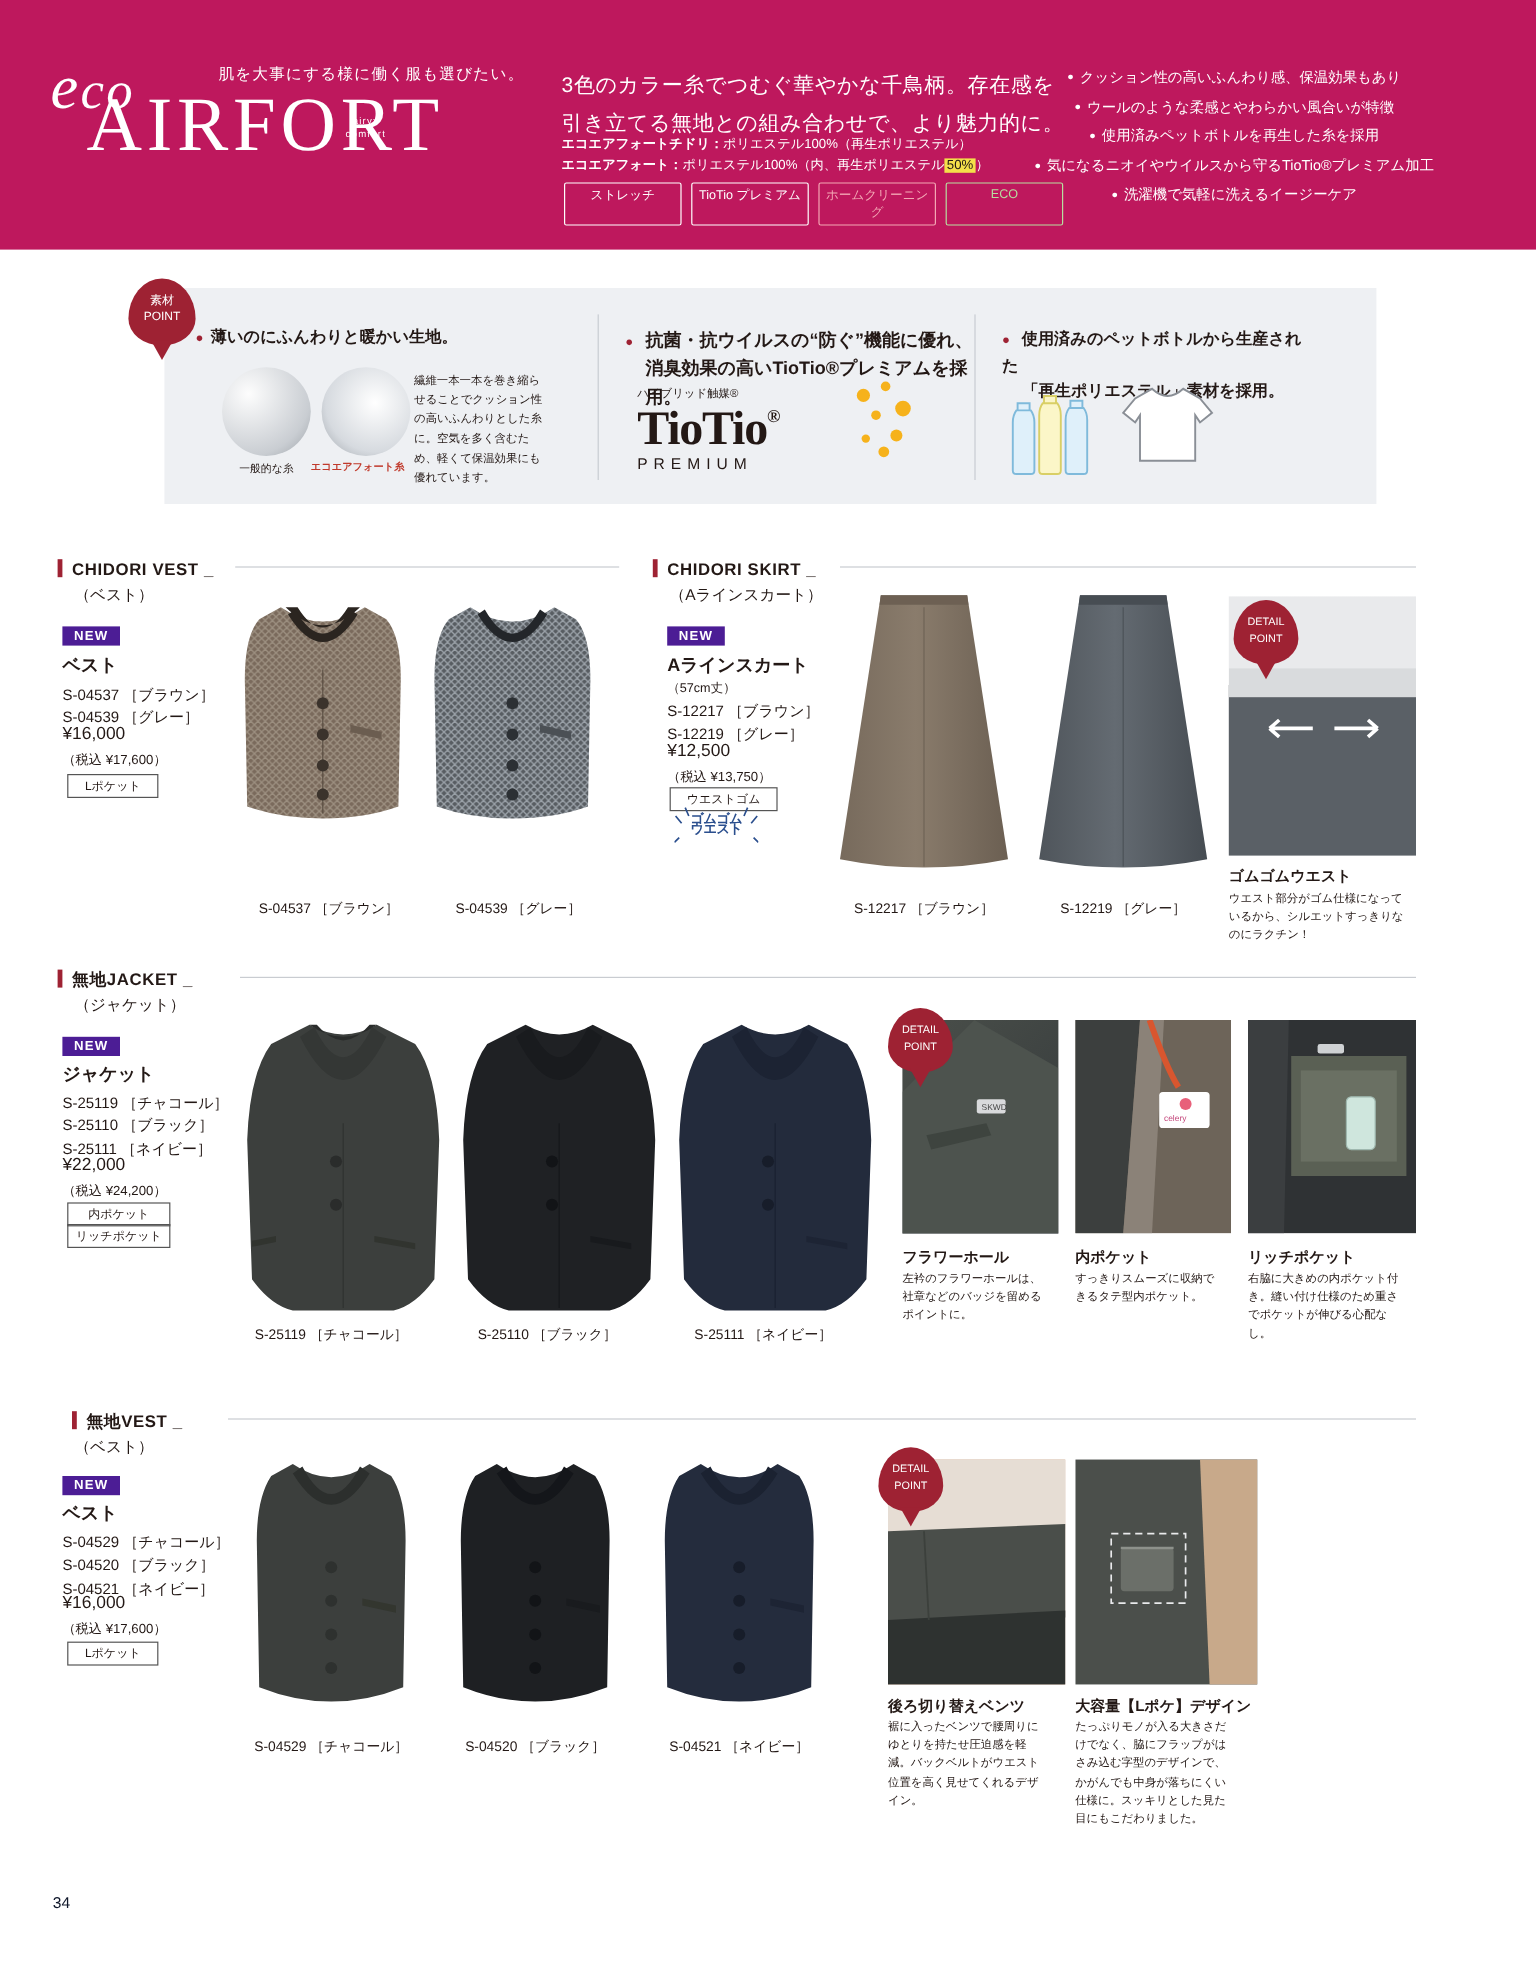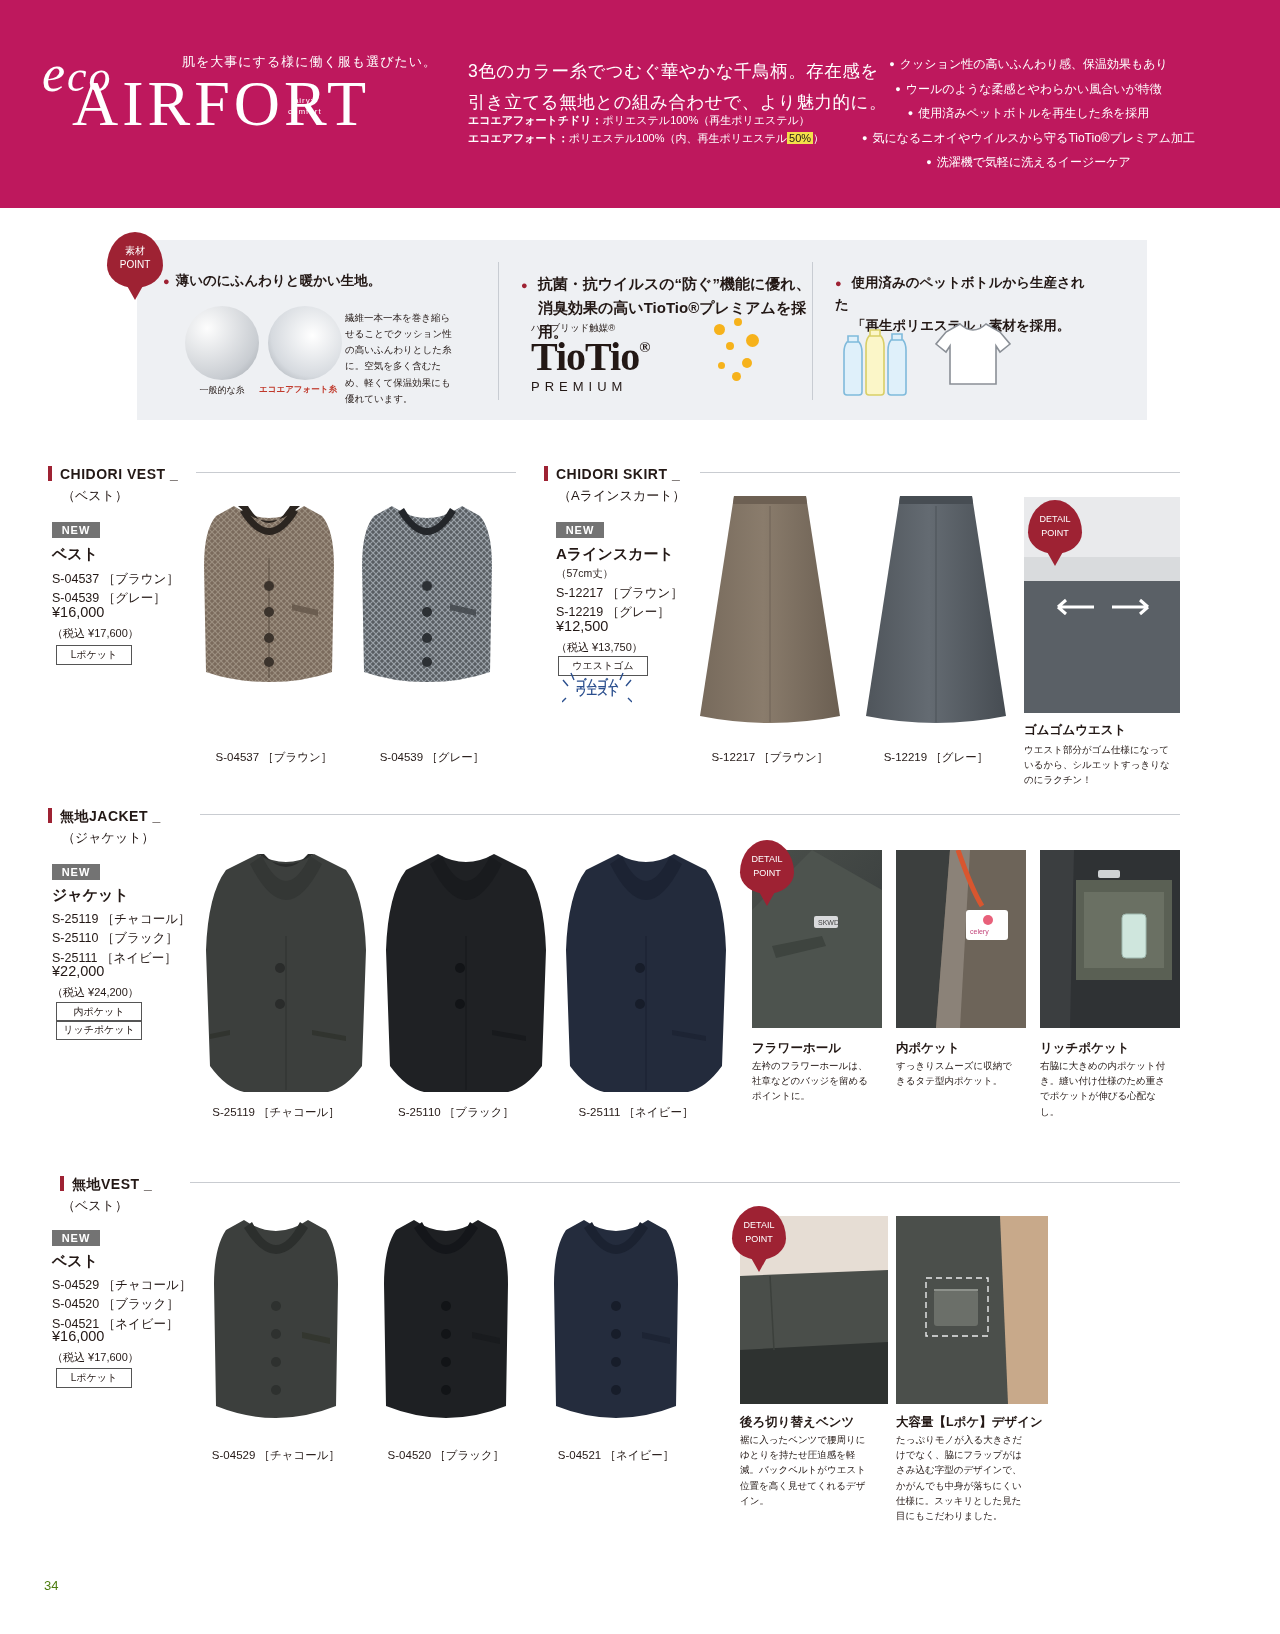--- a/index.html
+++ b/index.html
@@ -51,58 +51,64 @@
   .tt-dots span{position:absolute;border-radius:50%;background:#f6b21b;}
   .vline{position:absolute;top:262px;width:1px;height:138px;background:#c8ccd2;}
   .bottles{position:absolute;left:840px;top:320px;}
   .shirt{position:absolute;left:930px;top:318px;width:86px;height:72px;}
 
   
   .sec-title{position:absolute;font-size:14px;font-weight:bold;letter-spacing:.5px;}
   .sec-title .bar{display:inline-block;width:4px;height:15px;background:#9e2233;margin-right:8px;vertical-align:-2px;}
   .sec-sub{position:absolute;font-size:13px;}
   .hr{position:absolute;height:1px;background:#c9ccd1;}
-  .newbadge{position:absolute;background:#737373;color:#fff;font-size:11px;font-weight:bold;letter-spacing:1px;padding:2px 0;width:48px;text-align:center;}
+  .newbadge{position:absolute;background:#4c1d95;color:#fff;font-size:11px;font-weight:bold;letter-spacing:1px;padding:2px 0;width:48px;text-align:center;}
   .prodname{position:absolute;font-size:15px;font-weight:bold;}
   .prodsub{position:absolute;font-size:10.5px;}
   .codes{position:absolute;font-size:12.5px;line-height:1.55;}
   .price{position:absolute;font-size:14.5px;}
   .pricetax{position:absolute;font-size:11px;}
   .feat{position:absolute;border:1px solid #555;font-size:10px;padding:2px 0;width:74px;text-align:center;}
   .caption{position:absolute;font-size:11.5px;text-align:center;width:160px;}
 
   
   .garment{position:absolute;}
   .dpin{width:54px;height:54px;}
 
   .detail-h{position:absolute;font-size:12.5px;font-weight:bold;}
   .detail-t{position:absolute;font-size:9.5px;line-height:1.6;width:104px;}
 
   .photo{position:absolute;overflow:hidden;}
-  .pageno{position:absolute;left:44px;top:1578px;font-size:13px;color:#4d7c0f;}
+  .pageno{position:absolute;left:44px;top:1578px;font-size:13px;color:#0f172a;}
 
   
   .gomu{position:absolute;left:562px;top:672px;width:70px;text-align:center;}
   .gomu-t{font-size:11px;font-weight:bold;color:#2b4f8e;line-height:1.15;letter-spacing:-.5px;}
 </style>
 </head>
 <body>
 
 <div class="header">
   <div class="hdr-eco"><span class="e">e</span>co</div>
   <div class="hdr-airfort">AIRFORT</div>
   <div class="hdr-airyx">airyx<br>comfort</div>
   <div class="hdr-tagline">肌を大事にする様に働く服も選びたい。</div>
   <div class="hdr-copy">
     <div>3色のカラー糸でつむぐ華やかな千鳥柄。存在感を</div>
     <div>引き立てる無地との組み合わせで、より魅力的に。</div>
   </div>
   <div class="hdr-spec">
     <div><span class="lbl">エコエアフォートチドリ：</span><span>ポリエステル100%（再生ポリエステル）</span></div>
     <div><span class="lbl">エコエアフォート：</span><span>ポリエステル100%（内、再生ポリエステル</span><span class="hl">50%</span><span>）</span></div>
+  </div>
+  <div class="hdr-tags">
+    <div class="tag">ストレッチ</div>
+    <div class="tag tio">TioTio プレミアム</div>
+    <div class="tag home">ホームクリーニング</div>
+    <div class="tag eco">ECO</div>
   </div>
   <div class="hdr-bullets">
     <div>クッション性の高いふんわり感、保温効果もあり</div>
     <div>ウールのような柔感とやわらかい風合いが特徴</div>
     <div>使用済みペットボトルを再生した糸を採用</div>
     <div>気になるニオイやウイルスから守るTioTio®プレミアム加工</div>
     <div>洗濯機で気軽に洗えるイージーケア</div>
   </div>
 </div>
 

